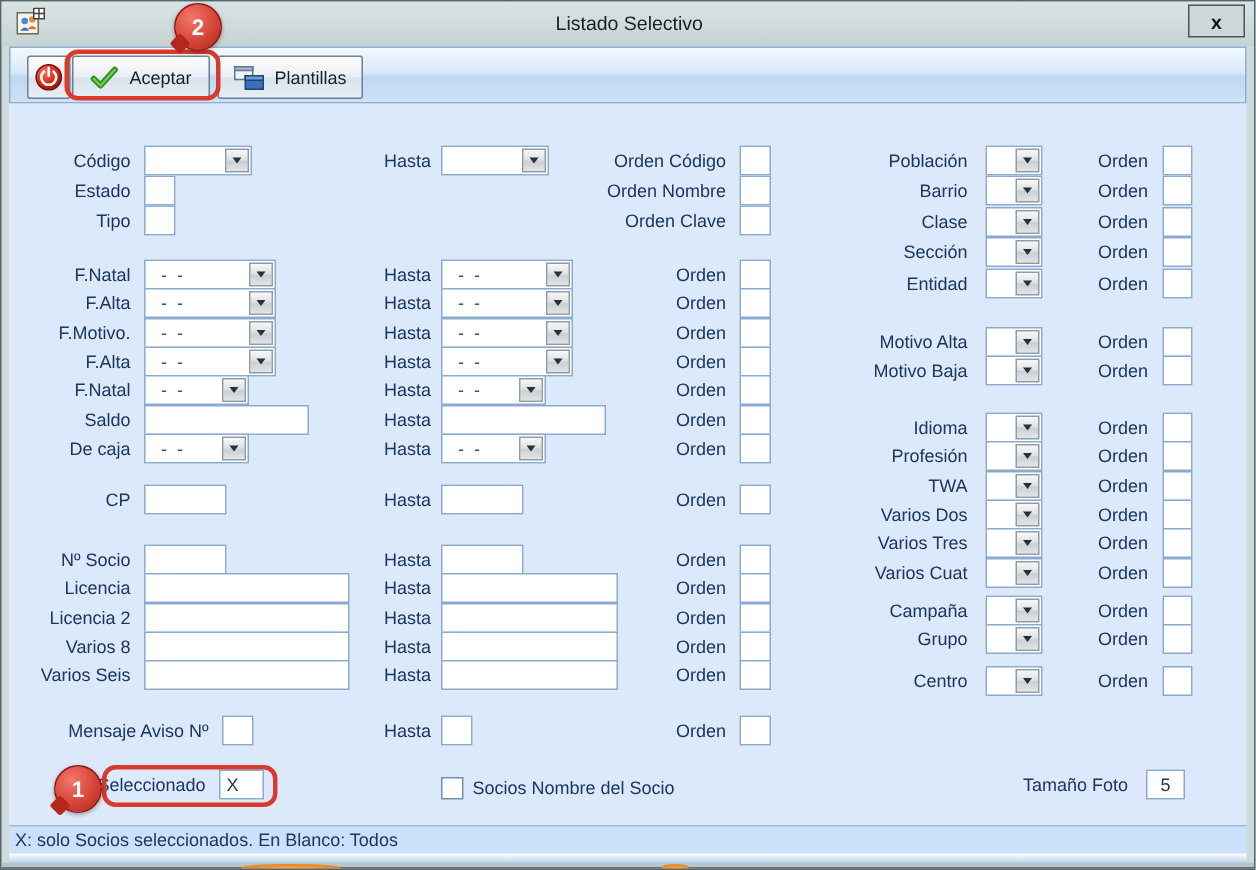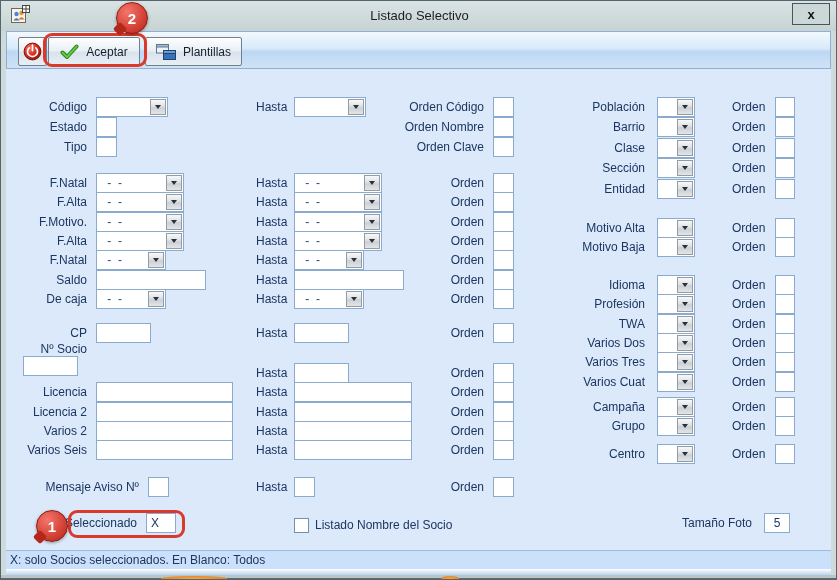--- a/index.html
+++ b/index.html
@@ -118,21 +118,21 @@
       <span class="tbox" style="width:21px;margin-left:3px;"></span>
     </div>
 
     <div class="frow" style="left:4px;top:512px;">
       <div class="lbl" style="width:138px;">Seleccionado</div>
       <span class="tbox" style="width:30px;margin-left:3px;">X</span>
     </div>
 
     <div class="frow" style="left:293px;top:514px;">
       <span class="checkbox"></span>
-      <div class="cblabel">Listado Nombre del Socio</div>
+      <div class="cblabel">Socios Nombre del Socio</div>
     </div>
 
     <div class="frow" style="left:655px;top:512px;">
       <div class="lbl" style="width:102px;">Tamaño Foto</div>
       <span class="tbox" style="width:26px;margin-left:6px;justify-content:center;">5</span>
     </div>
   <div class="frow" style="left: 4px; top: 96px;">
         <div class="lbl" style="width: 88px;">Código</div>
         <span class="combo" style="width: 72px; margin-left: 3px;">
           <span class="cval"></span>
@@ -319,34 +319,34 @@
         <span class="tbox" style="width: 55px; margin-left: 3px;"></span>
       </div>
       <div class="frow" style="left: 255px; top: 322px;">
         <div class="lbl" style="width: 35px;">Hasta</div>
         <span class="tbox" style="width: 55px; margin-left: 3px;"></span>
       </div>
       <div class="frow" style="left: 400px; top: 322px;">
         <div class="lbl" style="width: 89px;">Orden</div>
         <span class="tbox" style="width: 21px; margin-left: 3px;"></span>
       </div>
-      <div class="frow" style="left: 4px; top: 341px; flex-direction: column;">
+      <div class="frow" style="left: 4px; top: 362px;">
         <div class="lbl" style="width: 88px;">Nº Socio</div>
         <span class="tbox" style="width: 55px; margin-left: 3px;"></span>
       </div>
       <div class="frow" style="left: 4px; top: 381px;">
         <div class="lbl" style="width: 88px;">Licencia</div>
         <span class="tbox" style="width: 137px; margin-left: 3px;"></span>
       </div>
       <div class="frow" style="left: 4px; top: 401px;">
         <div class="lbl" style="width: 88px;">Licencia 2</div>
         <span class="tbox" style="width: 137px; margin-left: 3px;"></span>
       </div>
       <div class="frow" style="left: 4px; top: 420px;">
-        <div class="lbl" style="width: 88px;">Varios 2</div>
+        <div class="lbl" style="width: 88px;">Varios 8</div>
         <span class="tbox" style="width: 137px; margin-left: 3px;"></span>
       </div>
       <div class="frow" style="left: 4px; top: 439px;">
         <div class="lbl" style="width: 88px;">Varios Seis</div>
         <span class="tbox" style="width: 137px; margin-left: 3px;"></span>
       </div>
       <div class="frow" style="left: 255px; top: 362px;">
         <div class="lbl" style="width: 35px;">Hasta</div>
         <span class="tbox" style="width: 55px; margin-left: 3px;"></span>
       </div>

